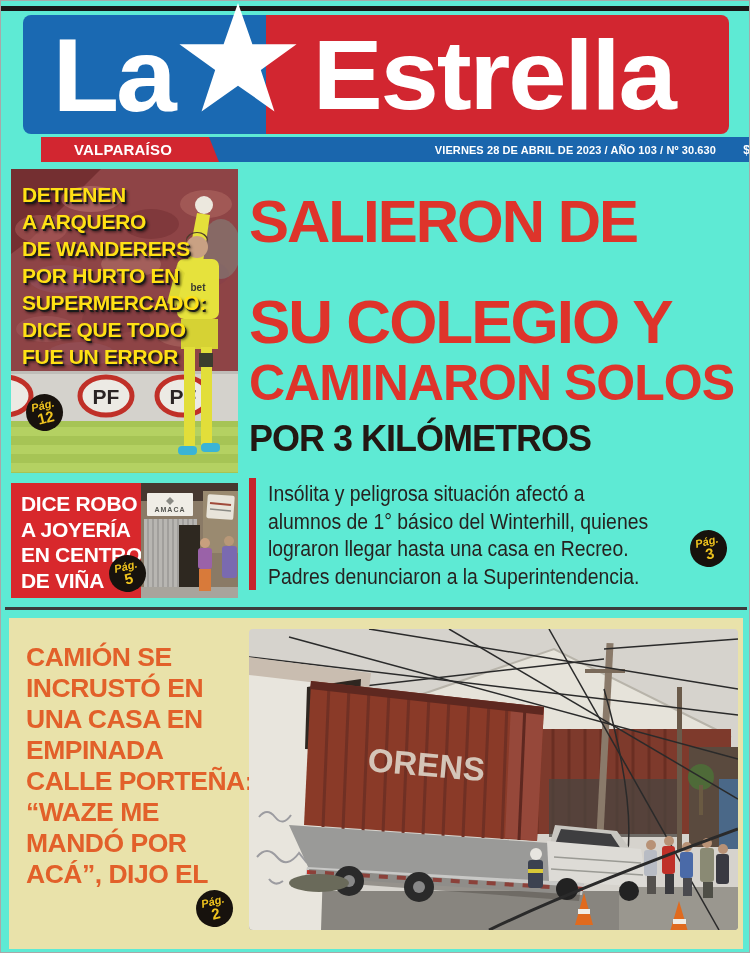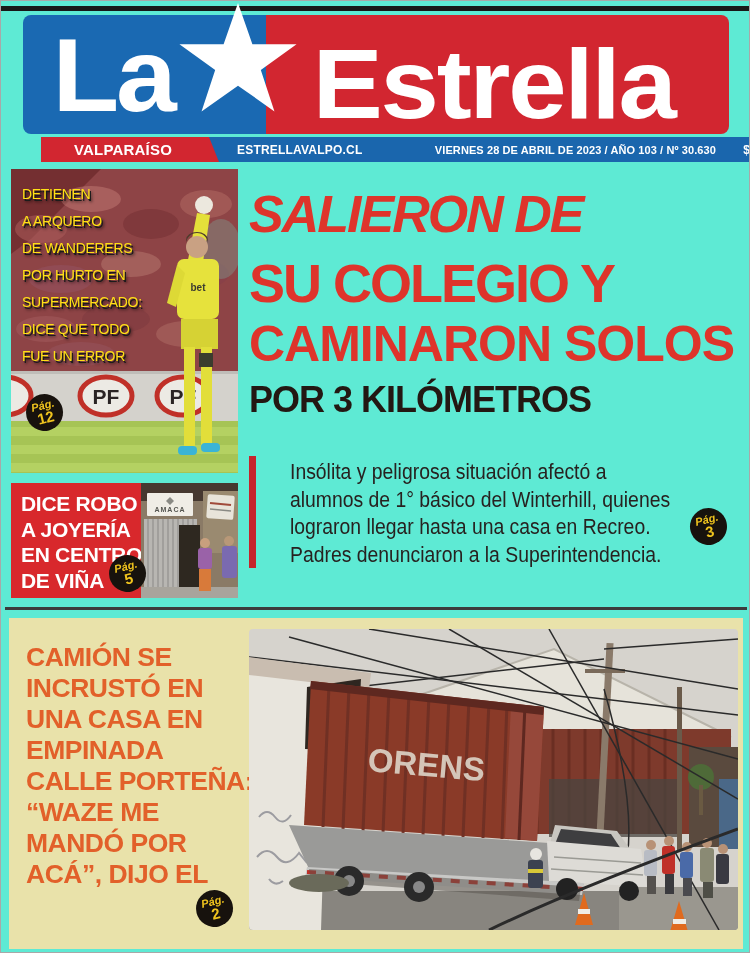--- a/index.html
+++ b/index.html
@@ -3,57 +3,57 @@
 <meta charset="utf-8">
 <style>
   html,body{margin:0;padding:0;background:#e8e8e8;}
   .page{position:relative;width:748px;height:951px;background:#5eead4;border:1px solid #a8a8a8;
         font-family:"Liberation Sans", sans-serif;overflow:hidden;}
   
   .top-rule{position:absolute;left:0;top:5px;width:750px;height:5px;background:#181818;}
   
   .masthead{position:absolute;left:22px;top:14px;width:706px;height:119px;border-radius:8px;overflow:hidden;display:flex;}
   .m-blue{width:243px;height:100%;background:#1a69b2;display:flex;align-items:center;}
-  .m-red{flex:1;height:100%;background:#d22630;display:flex;align-items:flex-end;}
+  .m-red{flex:1;height:100%;background:#d22630;display:flex;align-items:center;}
   .logo-la{color:#fff;font-weight:bold;font-size:104px;line-height:100px;padding-left:28px;letter-spacing:-3px;transform:scaleX(1.05);transform-origin:0 50%;}
   .logo-estrella{color:#fff;font-weight:bold;font-size:99px;line-height:100px;padding-left:44px;letter-spacing:-2px;transform:scaleX(1.06);transform-origin:0 50%;}
   .m-star{position:absolute;left:176px;top:2px;width:122px;height:115px;}
   
   .infobar{position:absolute;left:7px;top:136px;width:737px;height:25px;background:#1a66ad;margin-left:33px;}
   .edition{position:absolute;left:0;top:0;width:178px;height:25px;background:#d22630;
            clip-path:polygon(0 0,168px 0,178px 100%,0 100%);
            color:#fff;font-weight:bold;font-size:15px;display:flex;align-items:center;justify-content:center;padding-right:14px;box-sizing:border-box;letter-spacing:.2px;}
   .website{position:absolute;left:196px;top:0;height:25px;display:flex;align-items:center;color:#fff;font-weight:bold;font-size:12px;letter-spacing:.2px;}
   .dateline{position:absolute;right:62px;top:0;height:25px;display:flex;align-items:center;color:#fff;font-weight:bold;font-size:11px;letter-spacing:.1px;}
   .price{position:absolute;right:8px;top:0;height:25px;display:flex;align-items:center;color:#fff;font-weight:bold;font-size:12px;text-align:right;}
   
   .badge{position:absolute;width:37px;height:37px;border-radius:50%;background:#17120d;color:#f0c41e;
          display:flex;flex-direction:column;align-items:center;justify-content:center;transform:rotate(-14deg);}
   .badge-pag{font-size:11px;font-weight:bold;font-style:italic;line-height:11px;}
   .badge-num{font-size:15px;font-weight:bold;line-height:14px;}
   
   .promo-wanderers{position:absolute;left:10px;top:168px;width:227px;height:304px;overflow:hidden;background:#8e4446;}
   .promo-wanderers svg{position:absolute;left:0;top:0;}
   .promo-headline{position:absolute;left:11px;top:12px;}
-  .promo-headline .yline{font-size:14px;font-weight:normal;color:#ffe115;line-height:27px;white-space:nowrap;letter-spacing:-.3px;
+  .promo-headline .yline{font-size:21px;font-weight:bold;color:#ffe115;line-height:27px;white-space:nowrap;letter-spacing:-.3px;
         text-shadow:1.5px 1.5px 0 #1b1b1b, 2.5px 2.5px 3px rgba(0,0,0,.65);}
   
   .promo-robo{position:absolute;left:10px;top:482px;width:227px;height:115px;background:#d8282c;overflow:hidden;}
   .robo-lines{position:absolute;left:10px;top:8px;}
   .robo-lines .wline{font-size:21px;font-weight:bold;color:#ffffff;line-height:25.5px;white-space:nowrap;letter-spacing:-.3px;}
   .robo-photo{position:absolute;right:0;top:0;}
   
   .main-story{position:absolute;left:248px;top:168px;width:494px;}
   .hl{white-space:nowrap;font-weight:bold;}
   .hl-kicker{font-size:56px;line-height:54px;color:#231813;letter-spacing:-1.5px;}
-  .hl-red1{font-size:52px;line-height:69px;color:#de342b;letter-spacing:-2px;margin-top:11px;font-style:italic;}
-  .hl-red2{font-size:54px;line-height:68px;color:#de342b;letter-spacing:-2px;}
+  .hl-red1{font-size:60px;line-height:69px;color:#de342b;letter-spacing:-2px;margin-top:18px;}
+  .hl-red2{font-size:62px;line-height:68px;color:#de342b;letter-spacing:-2px;margin-top:32px;}
   .hl-red3{font-size:50px;line-height:55px;color:#de342b;letter-spacing:-1px;}
   .hl-black{font-size:36px;line-height:56px;color:#231813;letter-spacing:-1px;}
-  .lede-row{position:relative;margin-top:28px;display:flex;gap:22px;}
+  .lede-row{position:relative;margin-top:11px;display:flex;}
   .red-bar{width:7px;background:#c5252c;margin-right:12px;flex:none;}
   .lede{padding-top:2px;}
   .lede-line{font-size:22px;line-height:27.5px;color:#272220;white-space:nowrap;transform:scaleX(.88);transform-origin:0 50%;}
   .lede-badge{right:16px;top:52px;}
   
   .section-divider{position:absolute;left:4px;top:606px;width:742px;height:3px;background:#3c3c3c;}
   
   .bottom-story{position:absolute;left:8px;top:617px;width:734px;height:331px;background:#e9e2aa;}
   .camion-lines{position:absolute;left:17px;top:24px;}
   .camion-lines .oline{font-size:26.5px;font-weight:bold;color:#e2602a;line-height:31px;white-space:nowrap;letter-spacing:-.5px;}
@@ -76,21 +76,20 @@
     <div class="m-red">
       <span class="logo-estrella">Estrella</span>
     </div>
   </header>
   <svg class="m-star" style="position:absolute;" viewBox="0 0 100 96" preserveAspectRatio="none">
     <polygon points="50,0 61.8,34.5 98,34.5 68.7,56 79.9,90.5 50,69 20.1,90.5 31.3,56 2,34.5 38.2,34.5" fill="#ffffff"></polygon>
   </svg>
 
   <div class="infobar">
     <div class="edition">VALPARAÍSO</div>
-    <div class="website">ESTRELLAVALPO.CL</div>
     <div class="dateline">VIERNES 28 DE ABRIL DE 2023 / AÑO 103 / Nº 30.630</div>
     <div class="price">$400</div>
   </div>
 
   <article class="promo-wanderers">
     <svg width="227" height="304" viewBox="0 0 227 304" preserveAspectRatio="none">
       <rect x="0" y="0" width="227" height="202" fill="#8e4446"></rect>
       <polygon points="0,0 90,0 20,70 0,85" fill="#6e2a2c" opacity=".8"></polygon>
       <ellipse cx="30" cy="60" rx="26" ry="14" fill="#a85a58" opacity=".6"></ellipse>
       <ellipse cx="80" cy="30" rx="30" ry="13" fill="#c27a74" opacity=".5"></ellipse>

